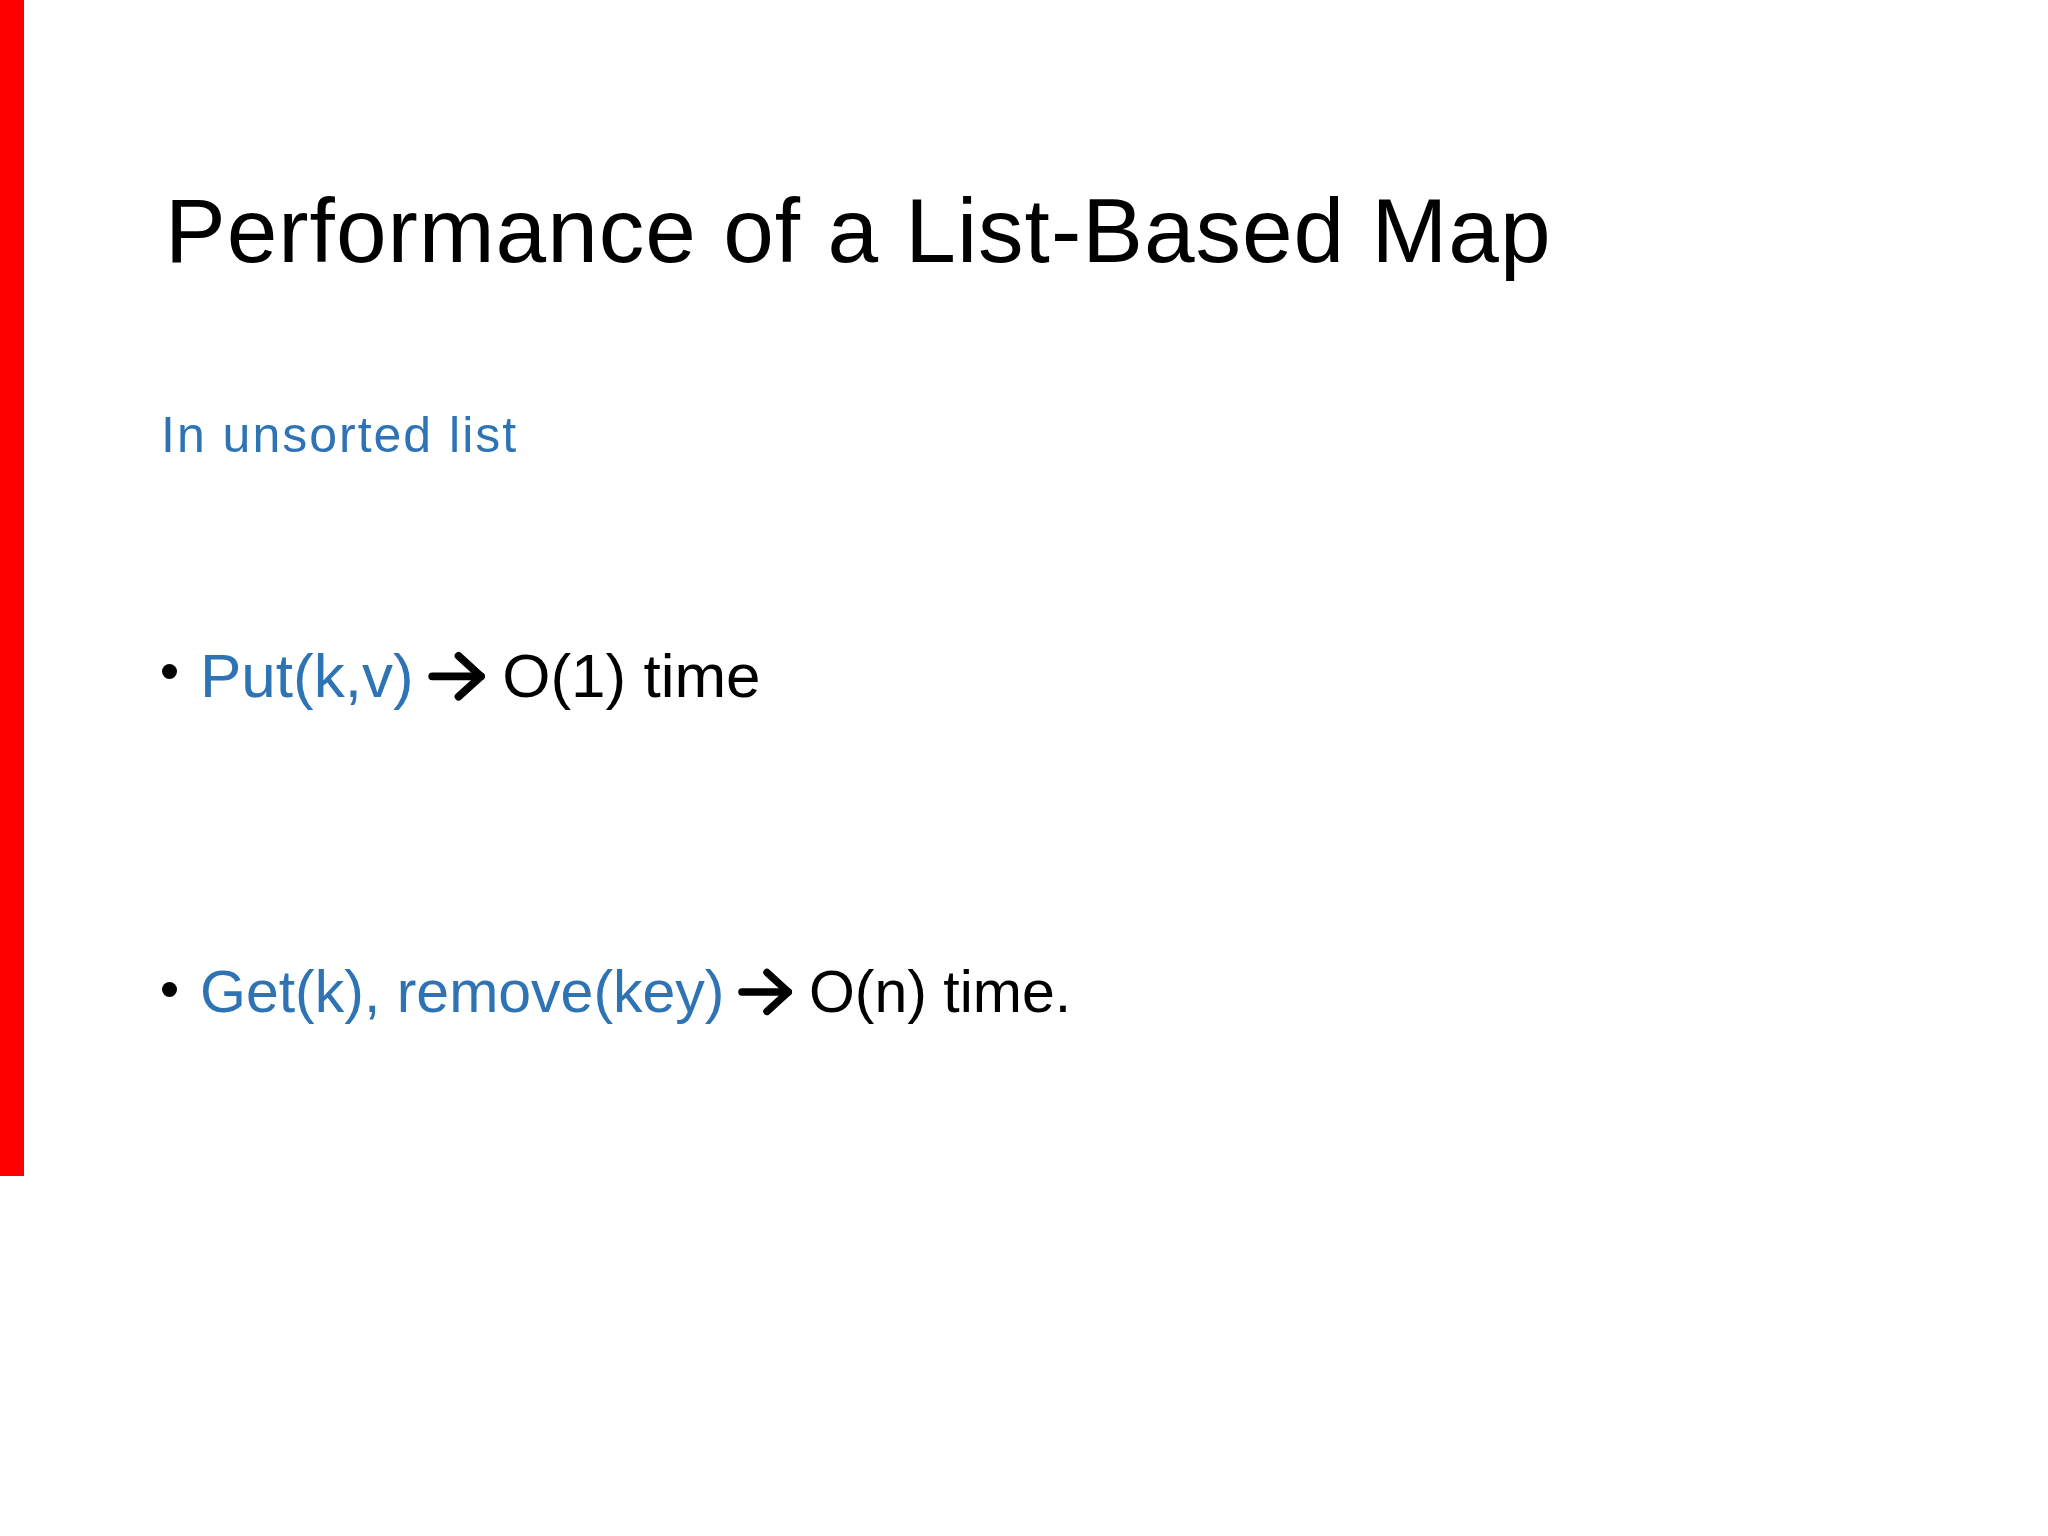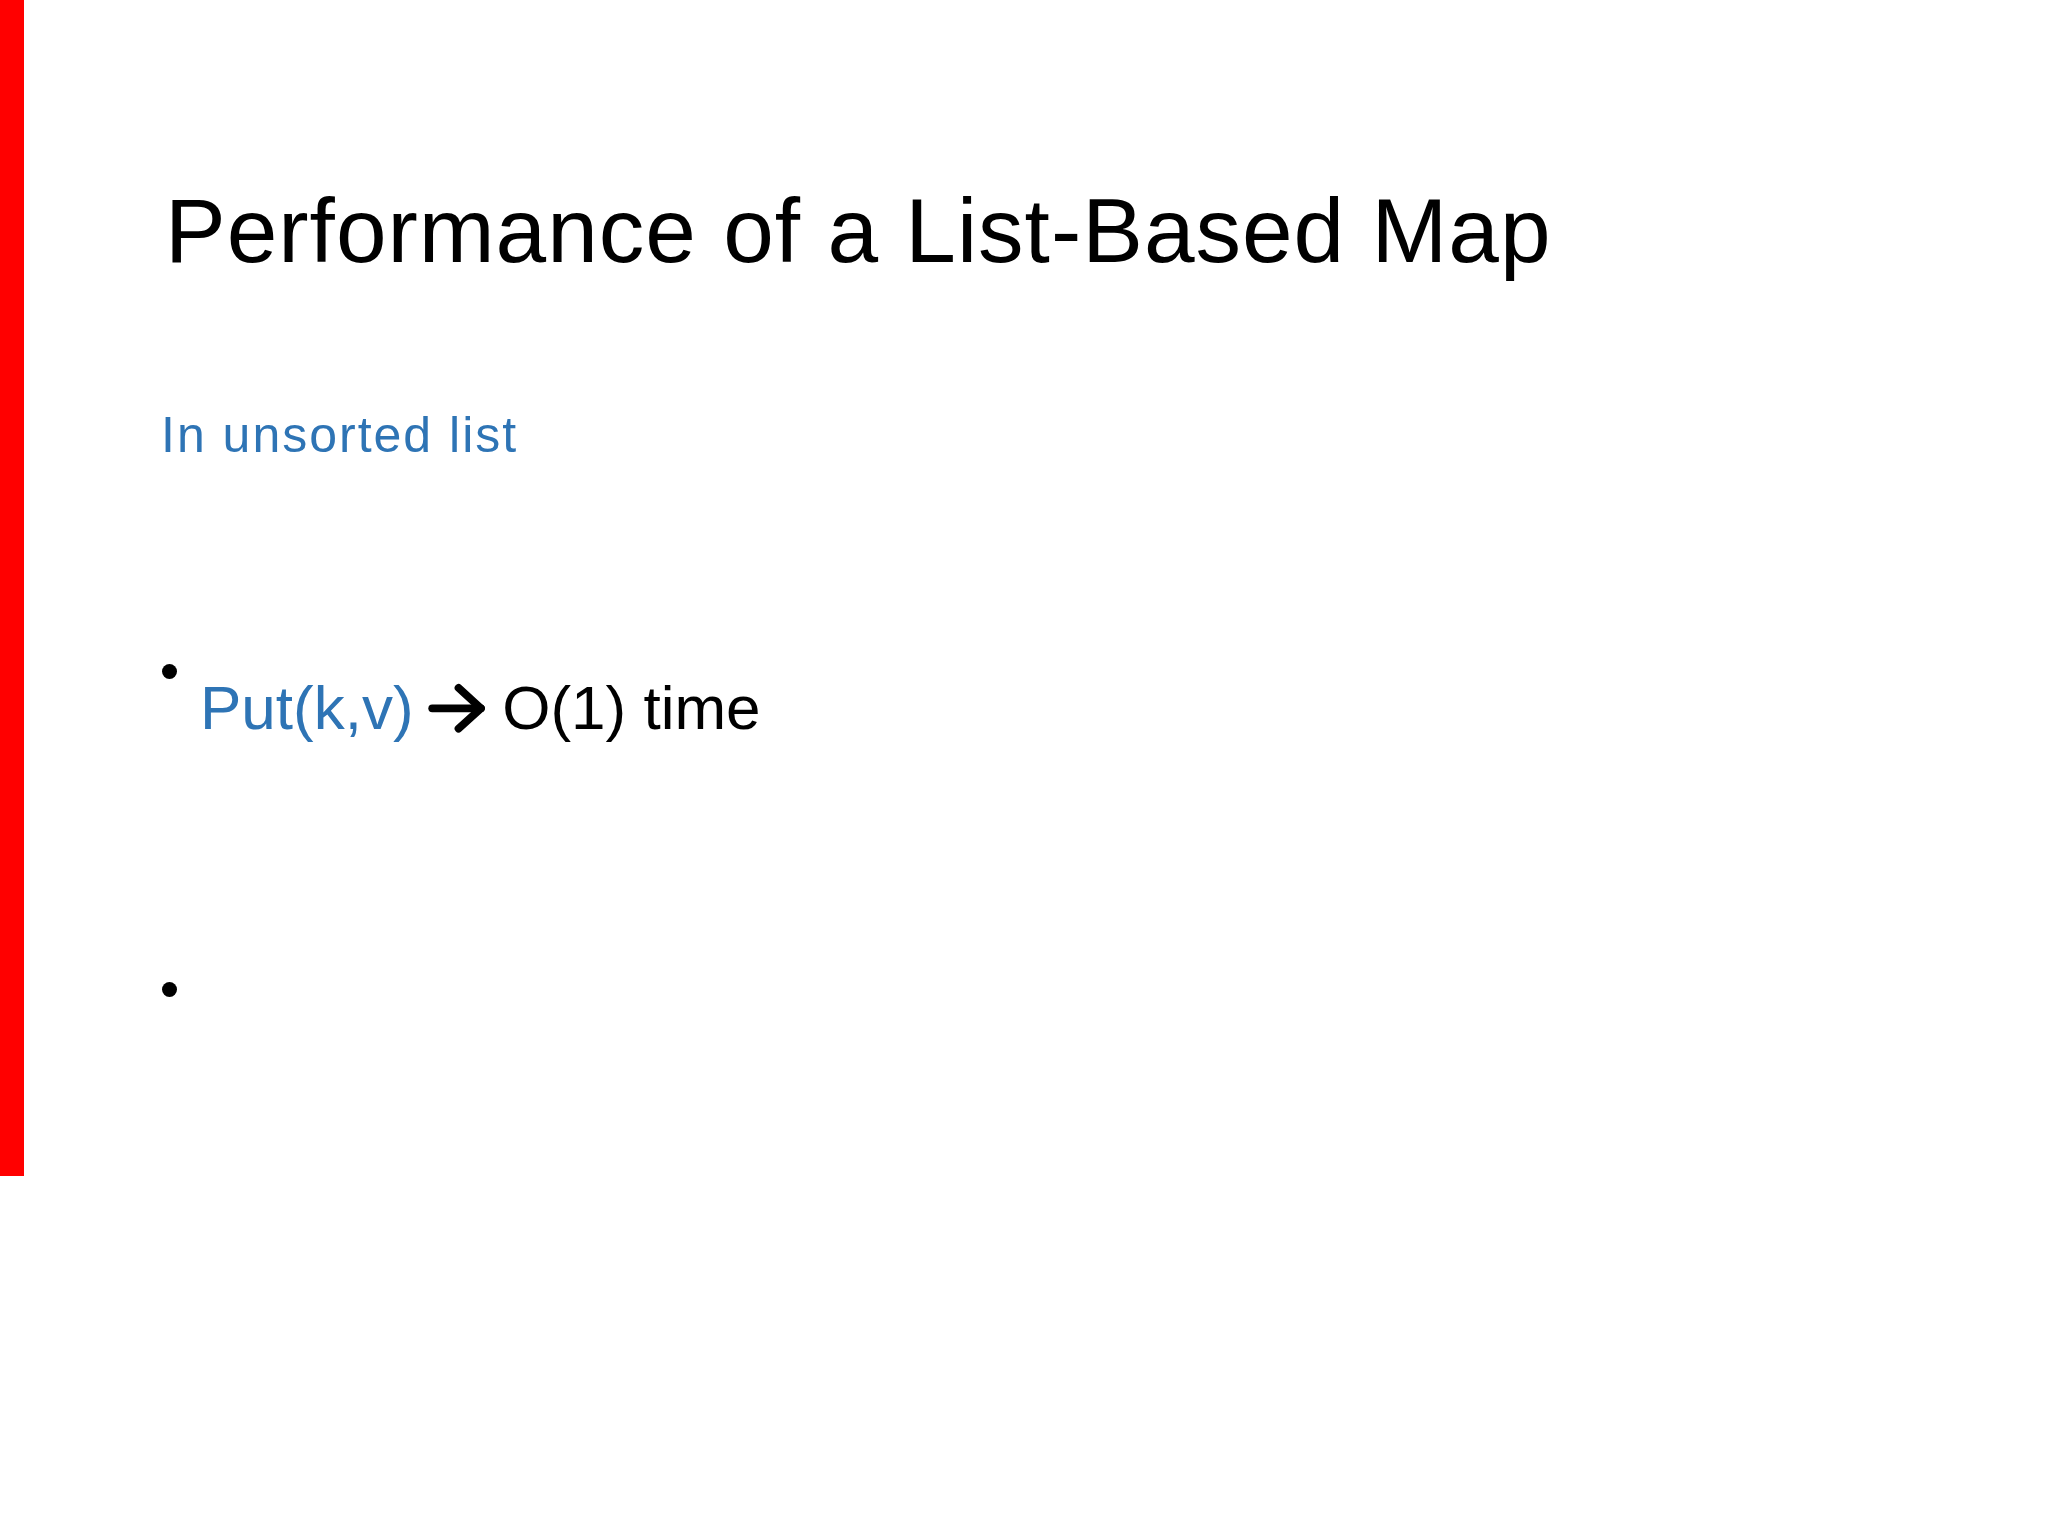--- a/index.html
+++ b/index.html
@@ -45,21 +45,21 @@
     white-space: nowrap;
   }
   .bullet-line {
     position: absolute;
     left: 200px;
     line-height: 1;
     white-space: nowrap;
     color: #000000;
   }
   .bullet-line.first {
-    top: 677px;
+    top: 645px;
     font-size: 62px;
   }
   .bullet-line.second {
     top: 963px;
     font-size: 59px;
   }
   .bullet-dot {
     position: absolute;
     width: 15px;
     height: 15px;
@@ -99,14 +99,20 @@
 
   <span class="bullet-dot first"></span>
   <div class="bullet-line first">
     <span class="op-text">Put(k,v)</span><svg class="arrow-icon-svg" viewBox="0 0 64 56">
         <polyline points="32,7 55,28 32,49"></polyline>
         <line x1="5" y1="28" x2="55" y2="28"></line>
       </svg><span class="result-text">O(1) time</span>
   </div>
 
   <span class="bullet-dot second"></span>
+  <div class="bullet-line second">
+    <span class="op-text">Get(k), remove(key)</span><svg class="arrow-icon-svg" viewBox="0 0 64 56">
+        <polyline points="32,7 55,28 32,49"></polyline>
+        <line x1="5" y1="28" x2="55" y2="28"></line>
+      </svg><span class="result-text">O(n) time.</span>
+  </div>
 
 </div>
 
 </body></html>

